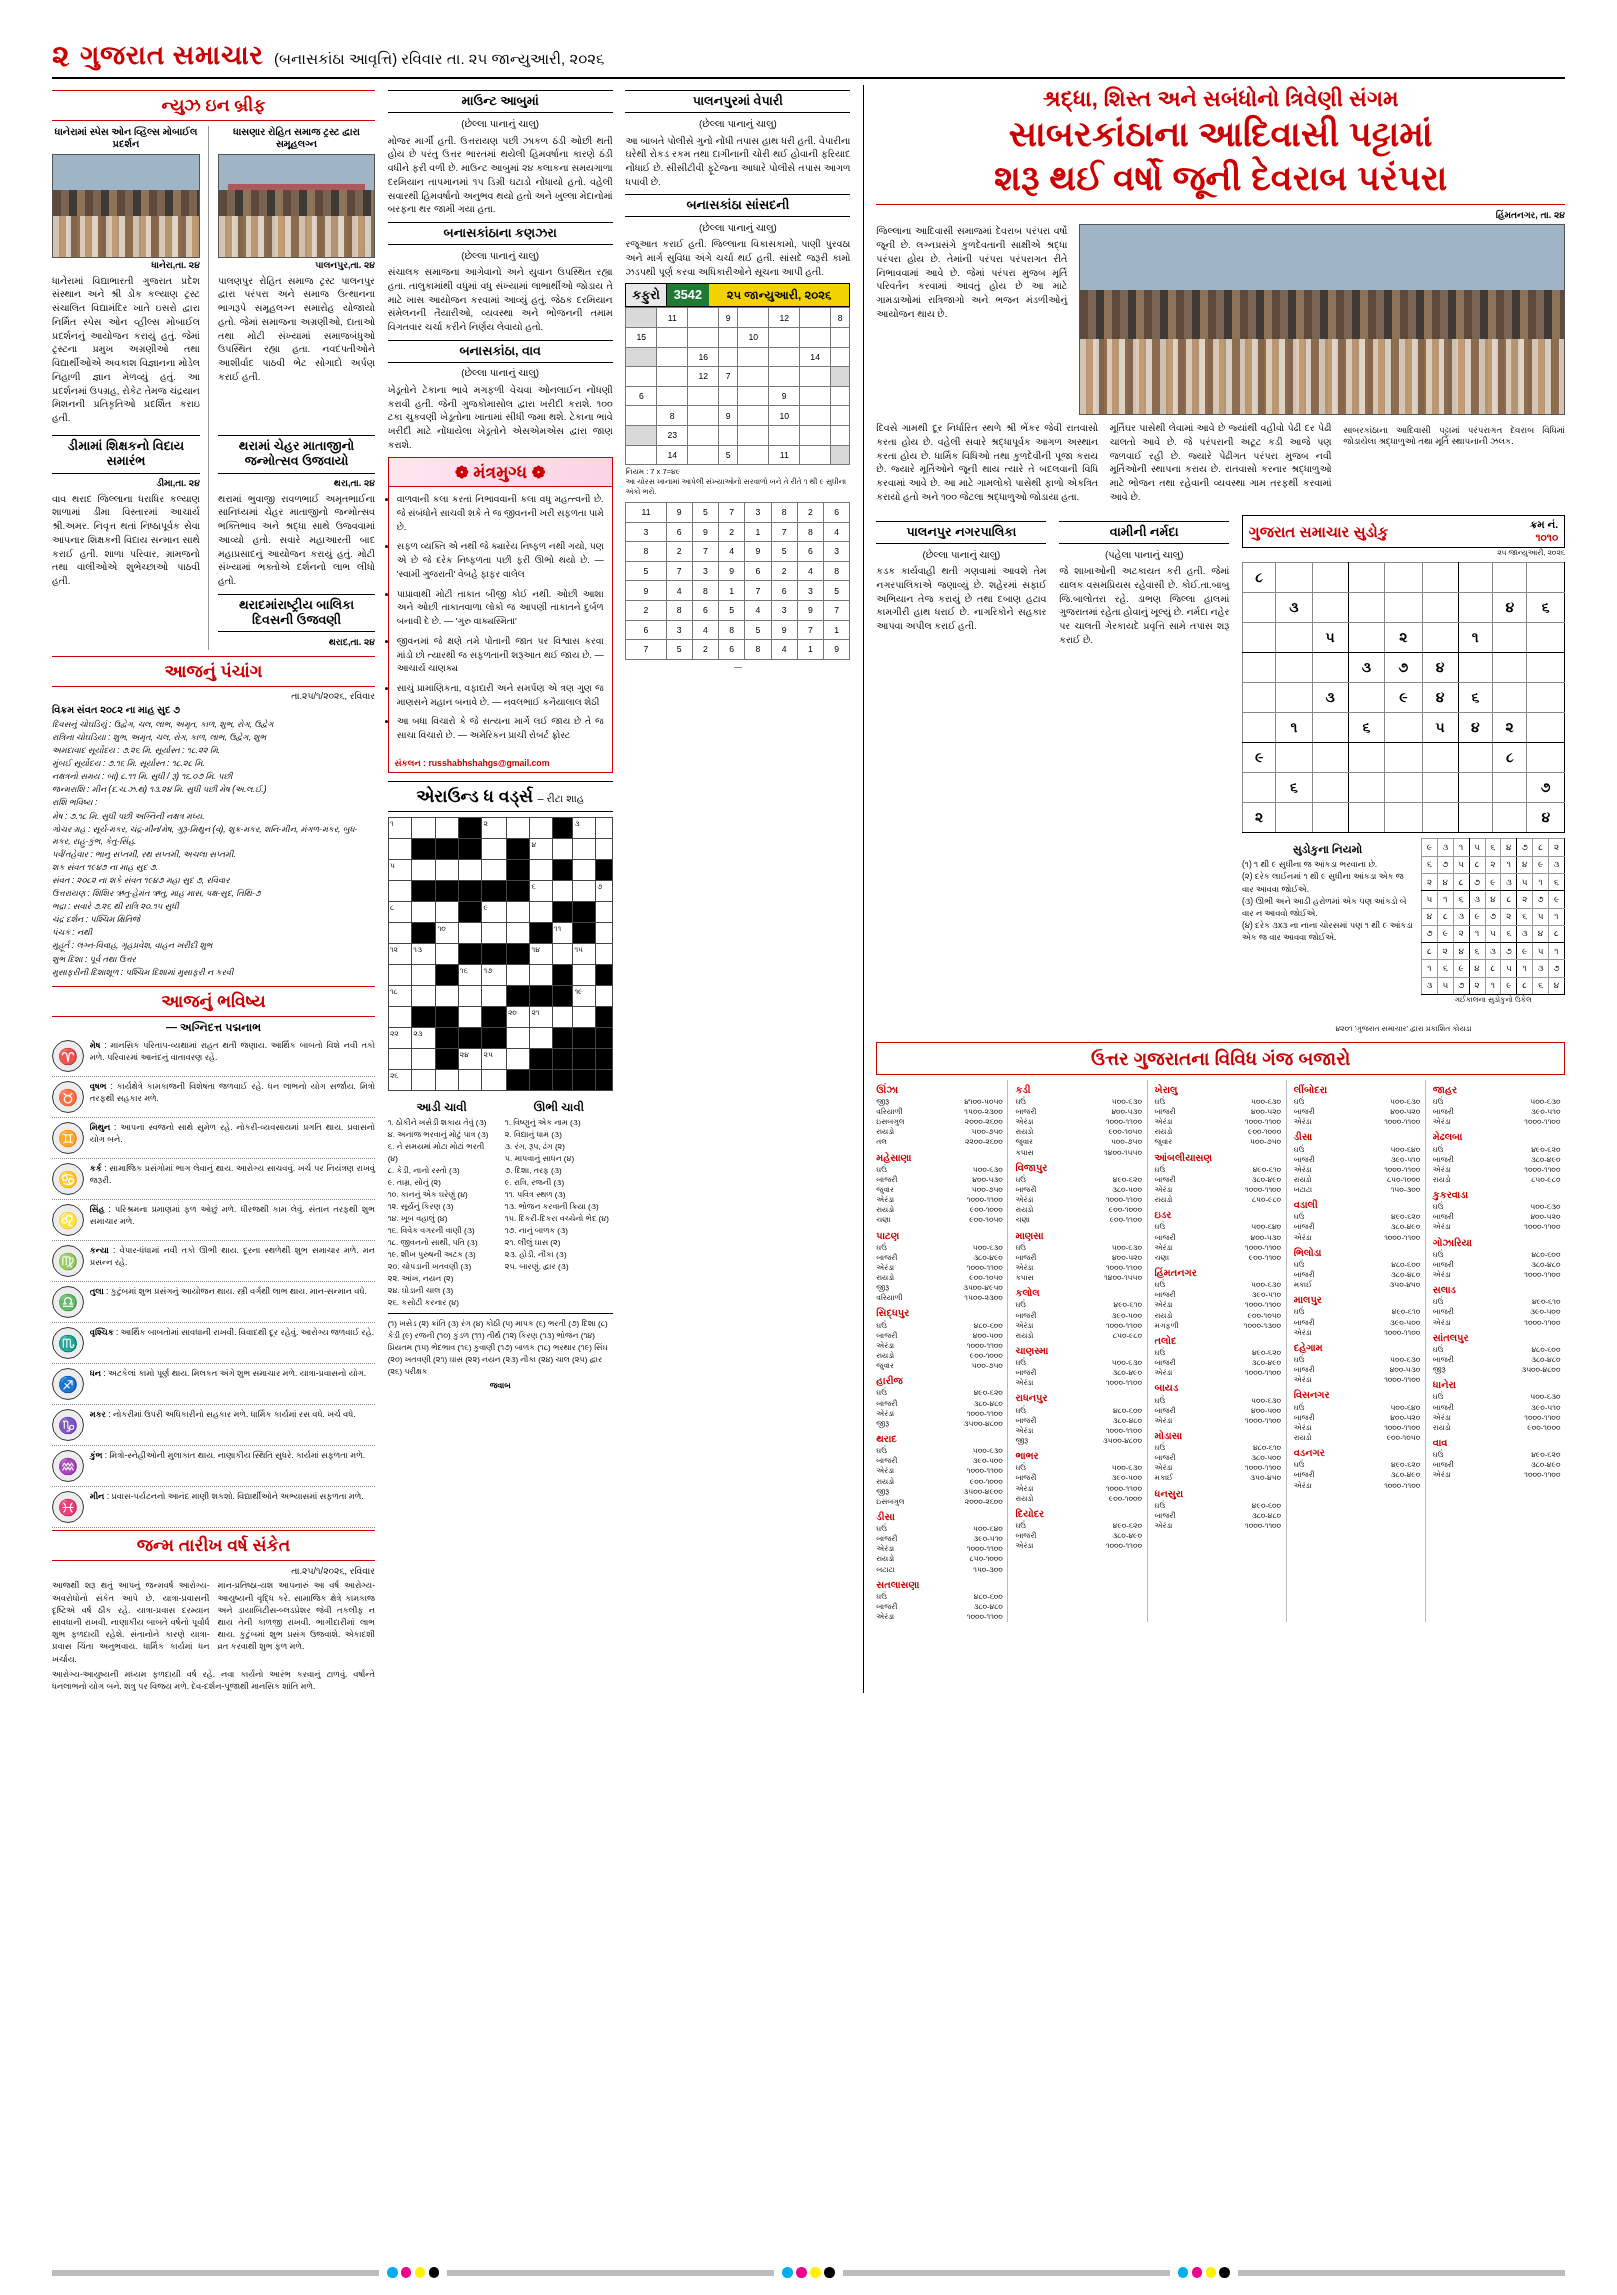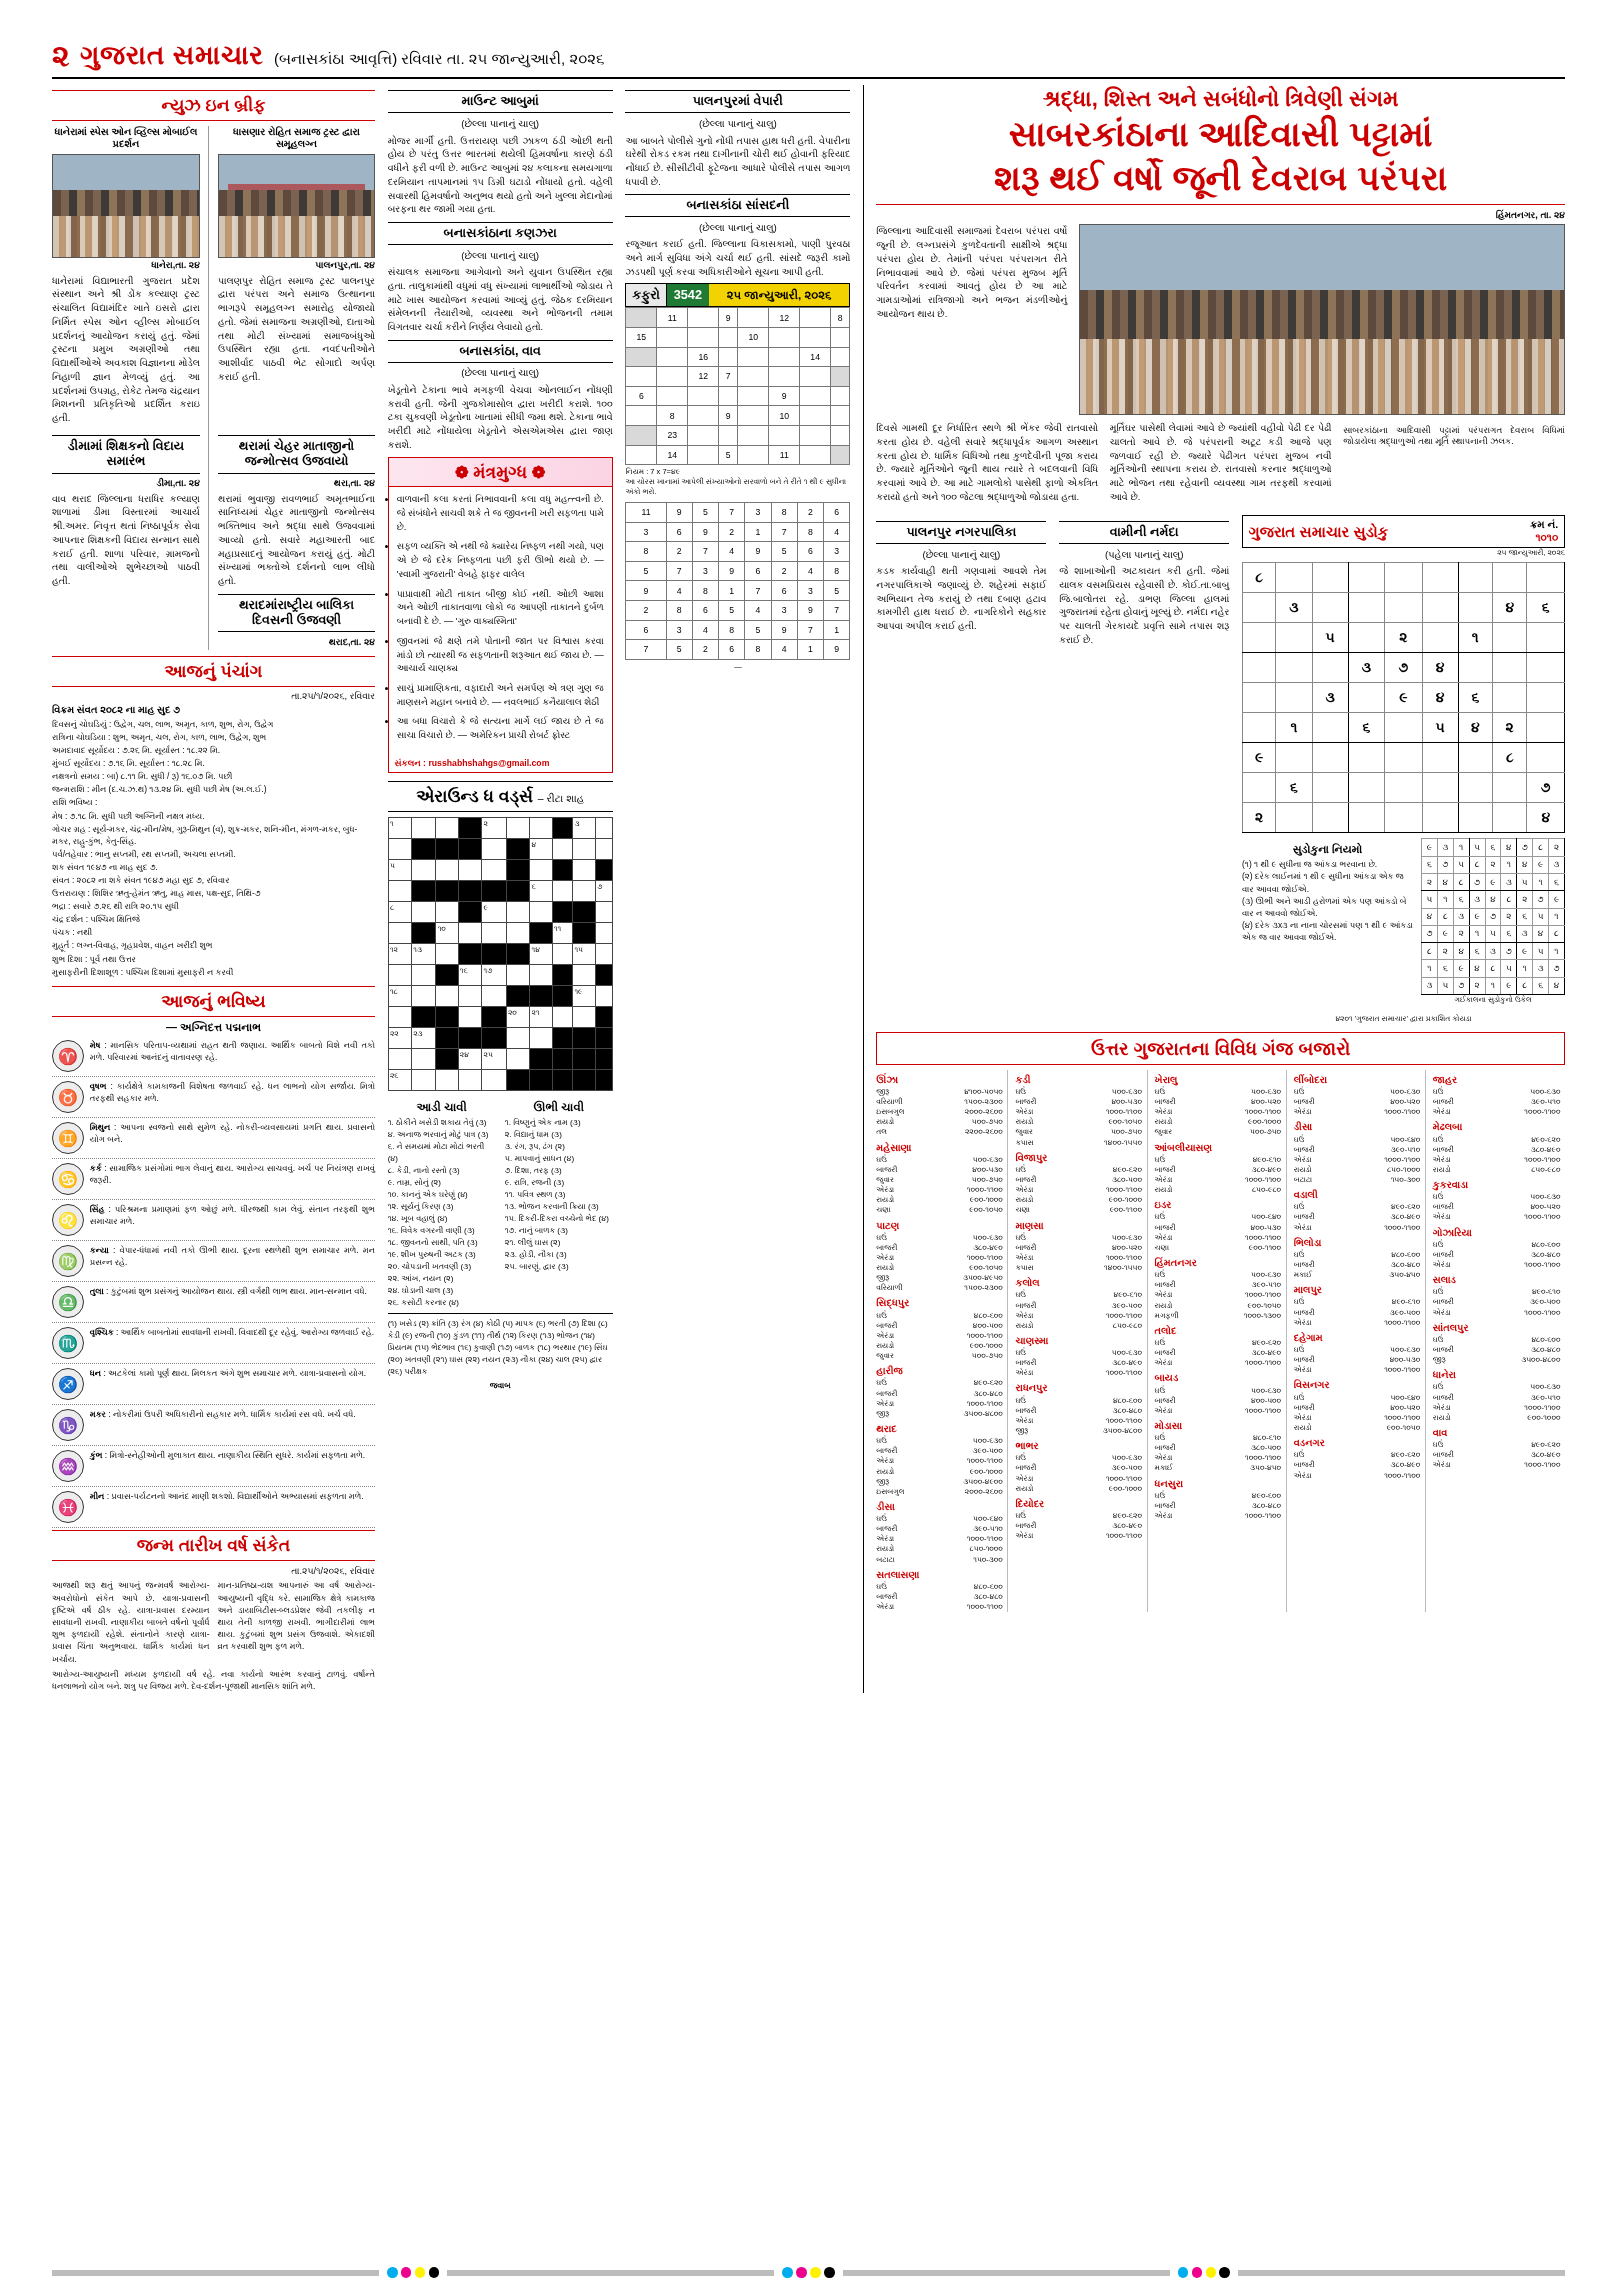--- a/index.html
+++ b/index.html
@@ -61,21 +61,21 @@
     background: repeating-linear-gradient(90deg,#5d4a3c 0 8px,#7a6350 8px 16px,#3f3a36 16px 24px,#8d7358 24px 32px); }
   .photo .stage { position:absolute; left:6%; top:28%; width:88%; height:30%; background:#b23a3a; opacity:.75; }
   .photo .figs { position:absolute; left:0; bottom:0; width:100%; height:40%;
     background: repeating-linear-gradient(90deg,#e8d9c8 0 5.8px,#caa37b 5.8px 12.7px,#f0e6da 12.7px 18.5px,#8e6c4e 18.5px 26.6px); opacity:.85;}
 
   
   .split2 { display:grid; grid-template-columns: 1fr 1fr; column-gap: 9.2px; }
   .split2.line > div:first-child { border-right:0.6px solid #999; padding-right:8px; }
 
   
-  .panchang-body { font-size: 8.4px; line-height: 1.42; }
+  .panchang-body { font-size: 8.4px; line-height: 1.42; font-style: italic; }
   .panchang-body div { margin-bottom: 1.2px; }
   .date-line { font-size: 9.2px; text-align:right; margin-bottom: 2.3px; }
 
   
   .zodiac-row { display:flex; gap:5.8px; padding:4px 0; border-bottom:0.6px dotted #888; }
   .zodiac-icon {
     width:32px; height:32px; flex: 0 0 32px; border-radius:50%;
     border:1.2px solid #333; background:#ededed;
     display:flex; align-items:center; justify-content:center; font-size:16px;
   }
@@ -1020,21 +1020,21 @@
                       <td>૯</td>
                       <td>૮</td>
                       <td>૬</td>
                       <td>૪</td>
                     </tr>
               </tbody>
                 </table>
               <div class="small-note center">ગઈકાલના સુડોકુનો ઉકેલ</div>
             </div>
           </div>
-          <div class="small-note center" style="margin-top:9px">૪૨૦૧ 'ગુજરાત સમાચાર' દ્વારા પ્રકાશિત કોયડા</div>
+          <div class="small-note center" style="margin-top:19px">૪૨૦૧ 'ગુજરાત સમાચાર' દ્વારા પ્રકાશિત કોયડા</div>
         </div>
       </div>
 
       <div class="market-title" style="margin-top:8px">ઉત્તર ગુજરાતના વિવિધ ગંજ બજારો</div>
       <div class="mkt-grid">
 
         <div class="mkt-col">
           <div class="mkt-city">ઊંઝા</div>
           <div class="mkt-row">
               <span>જીરૂ</span>

